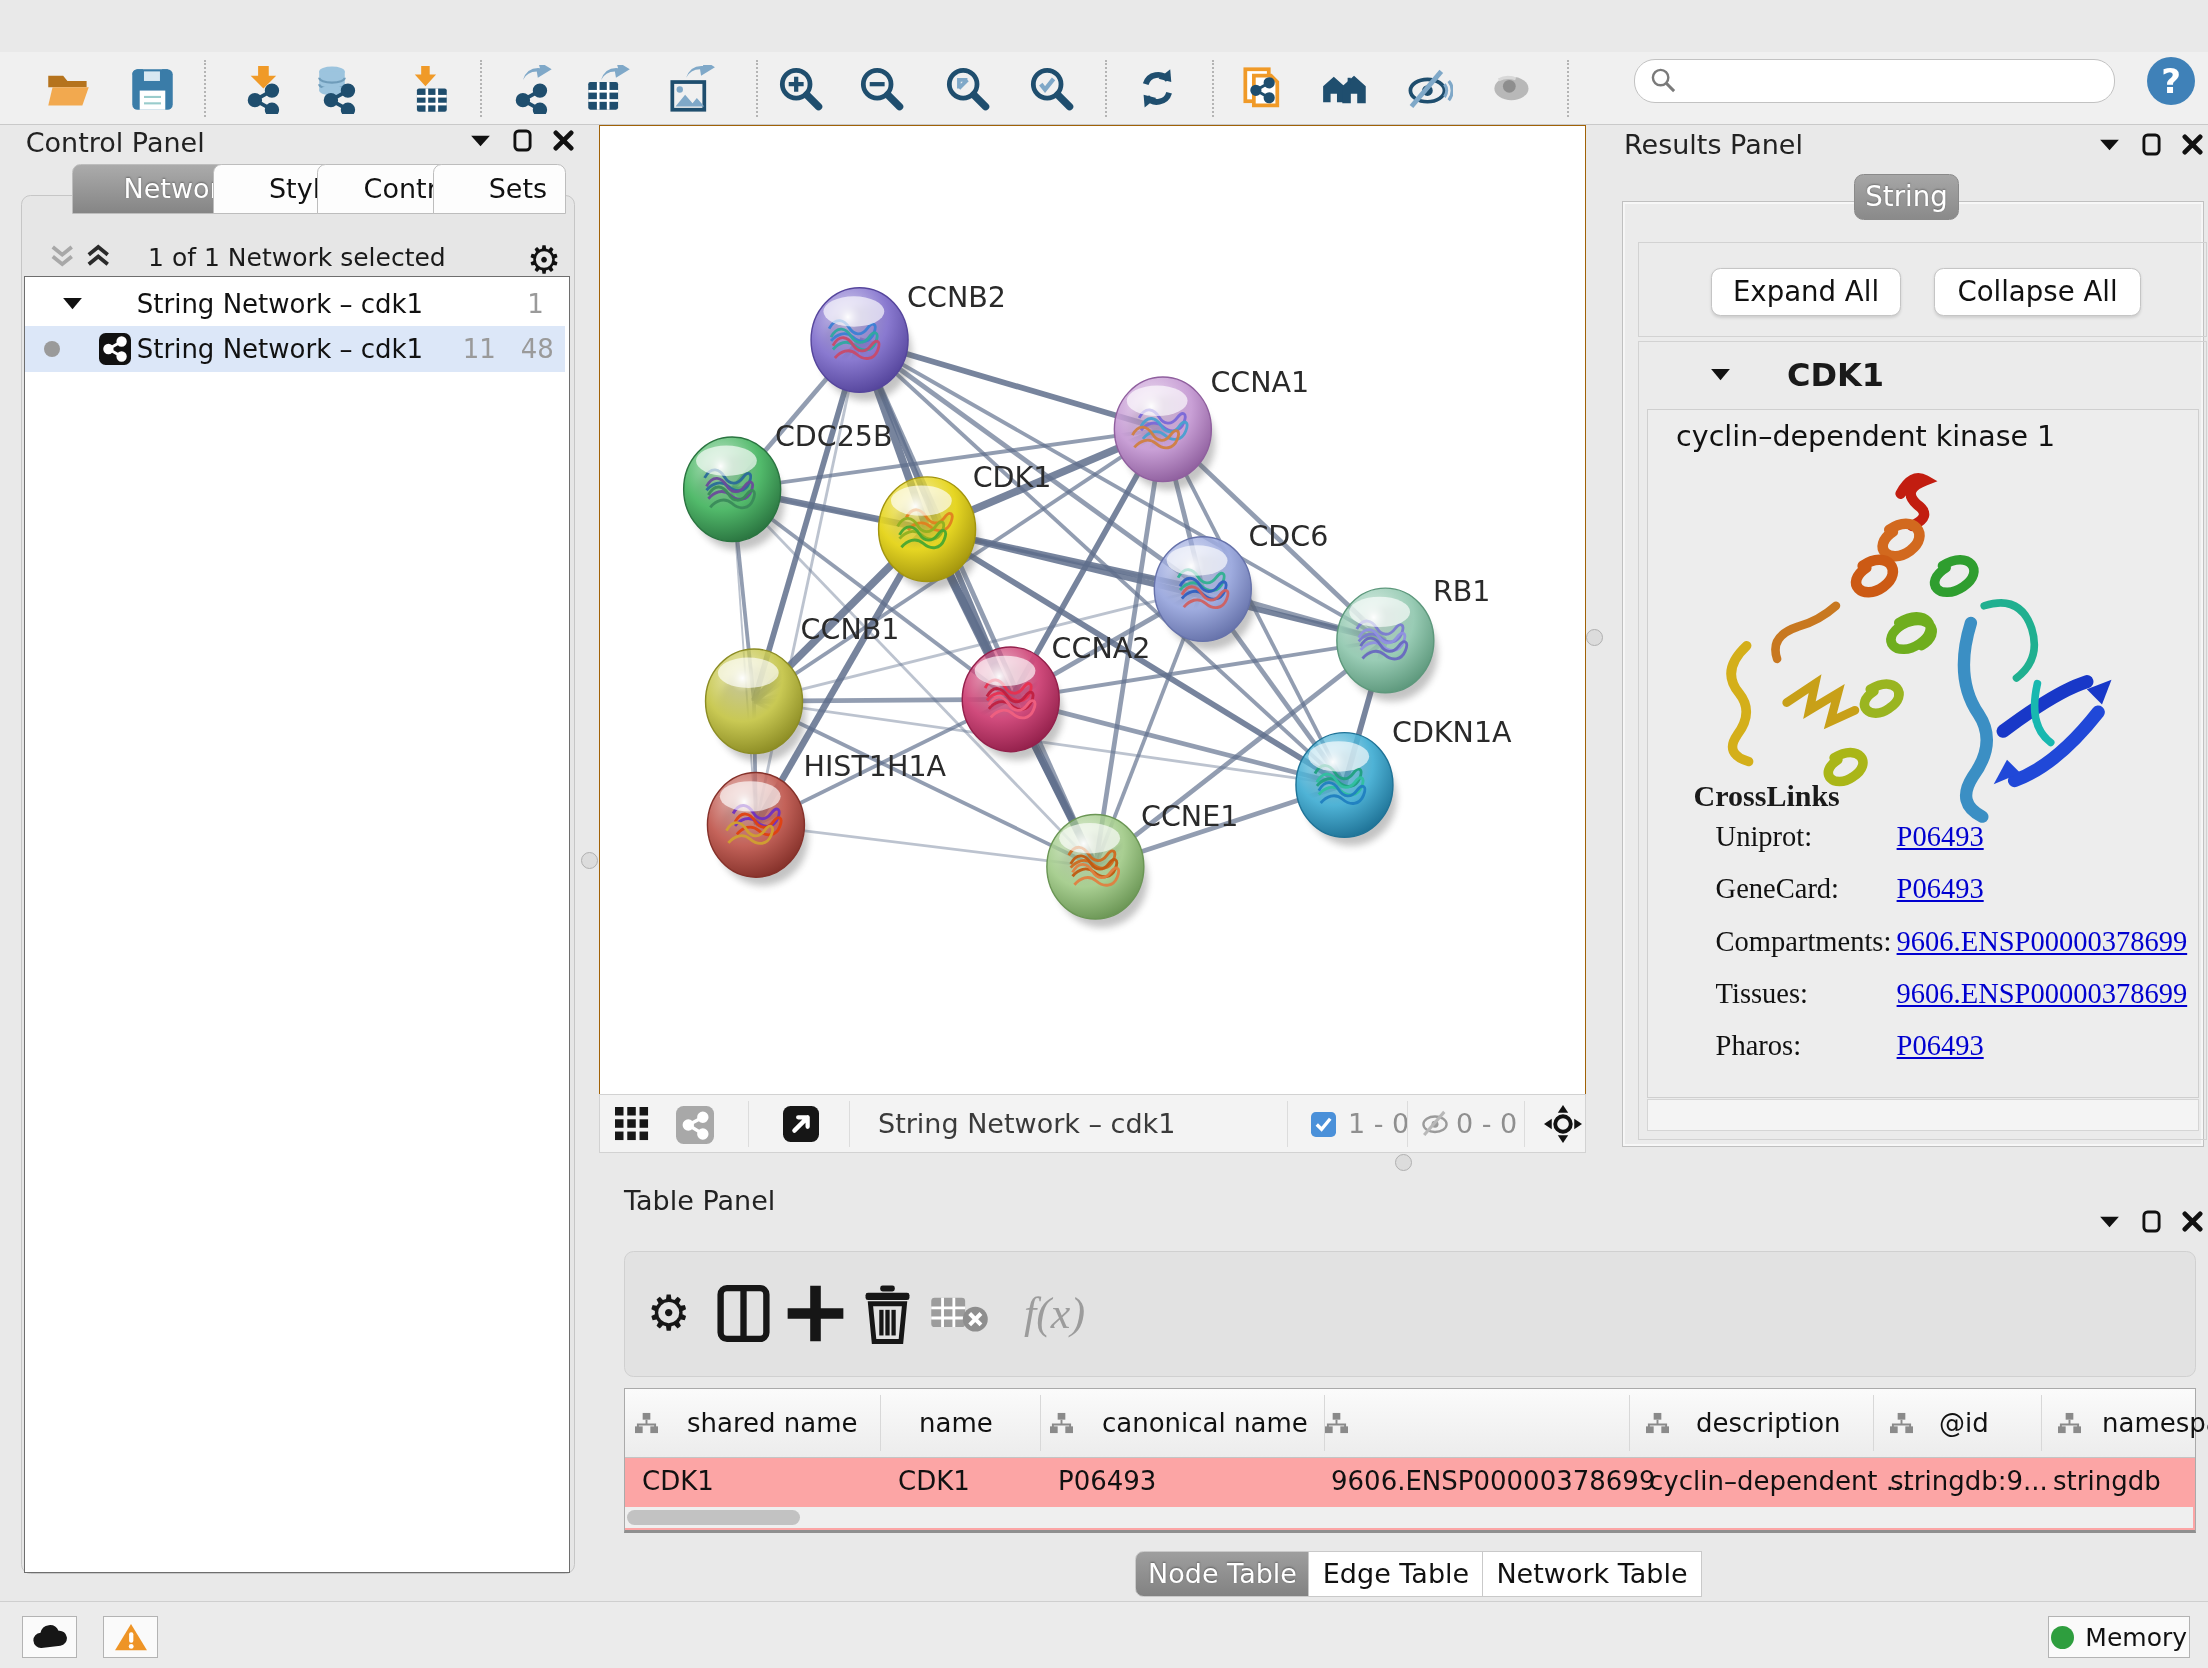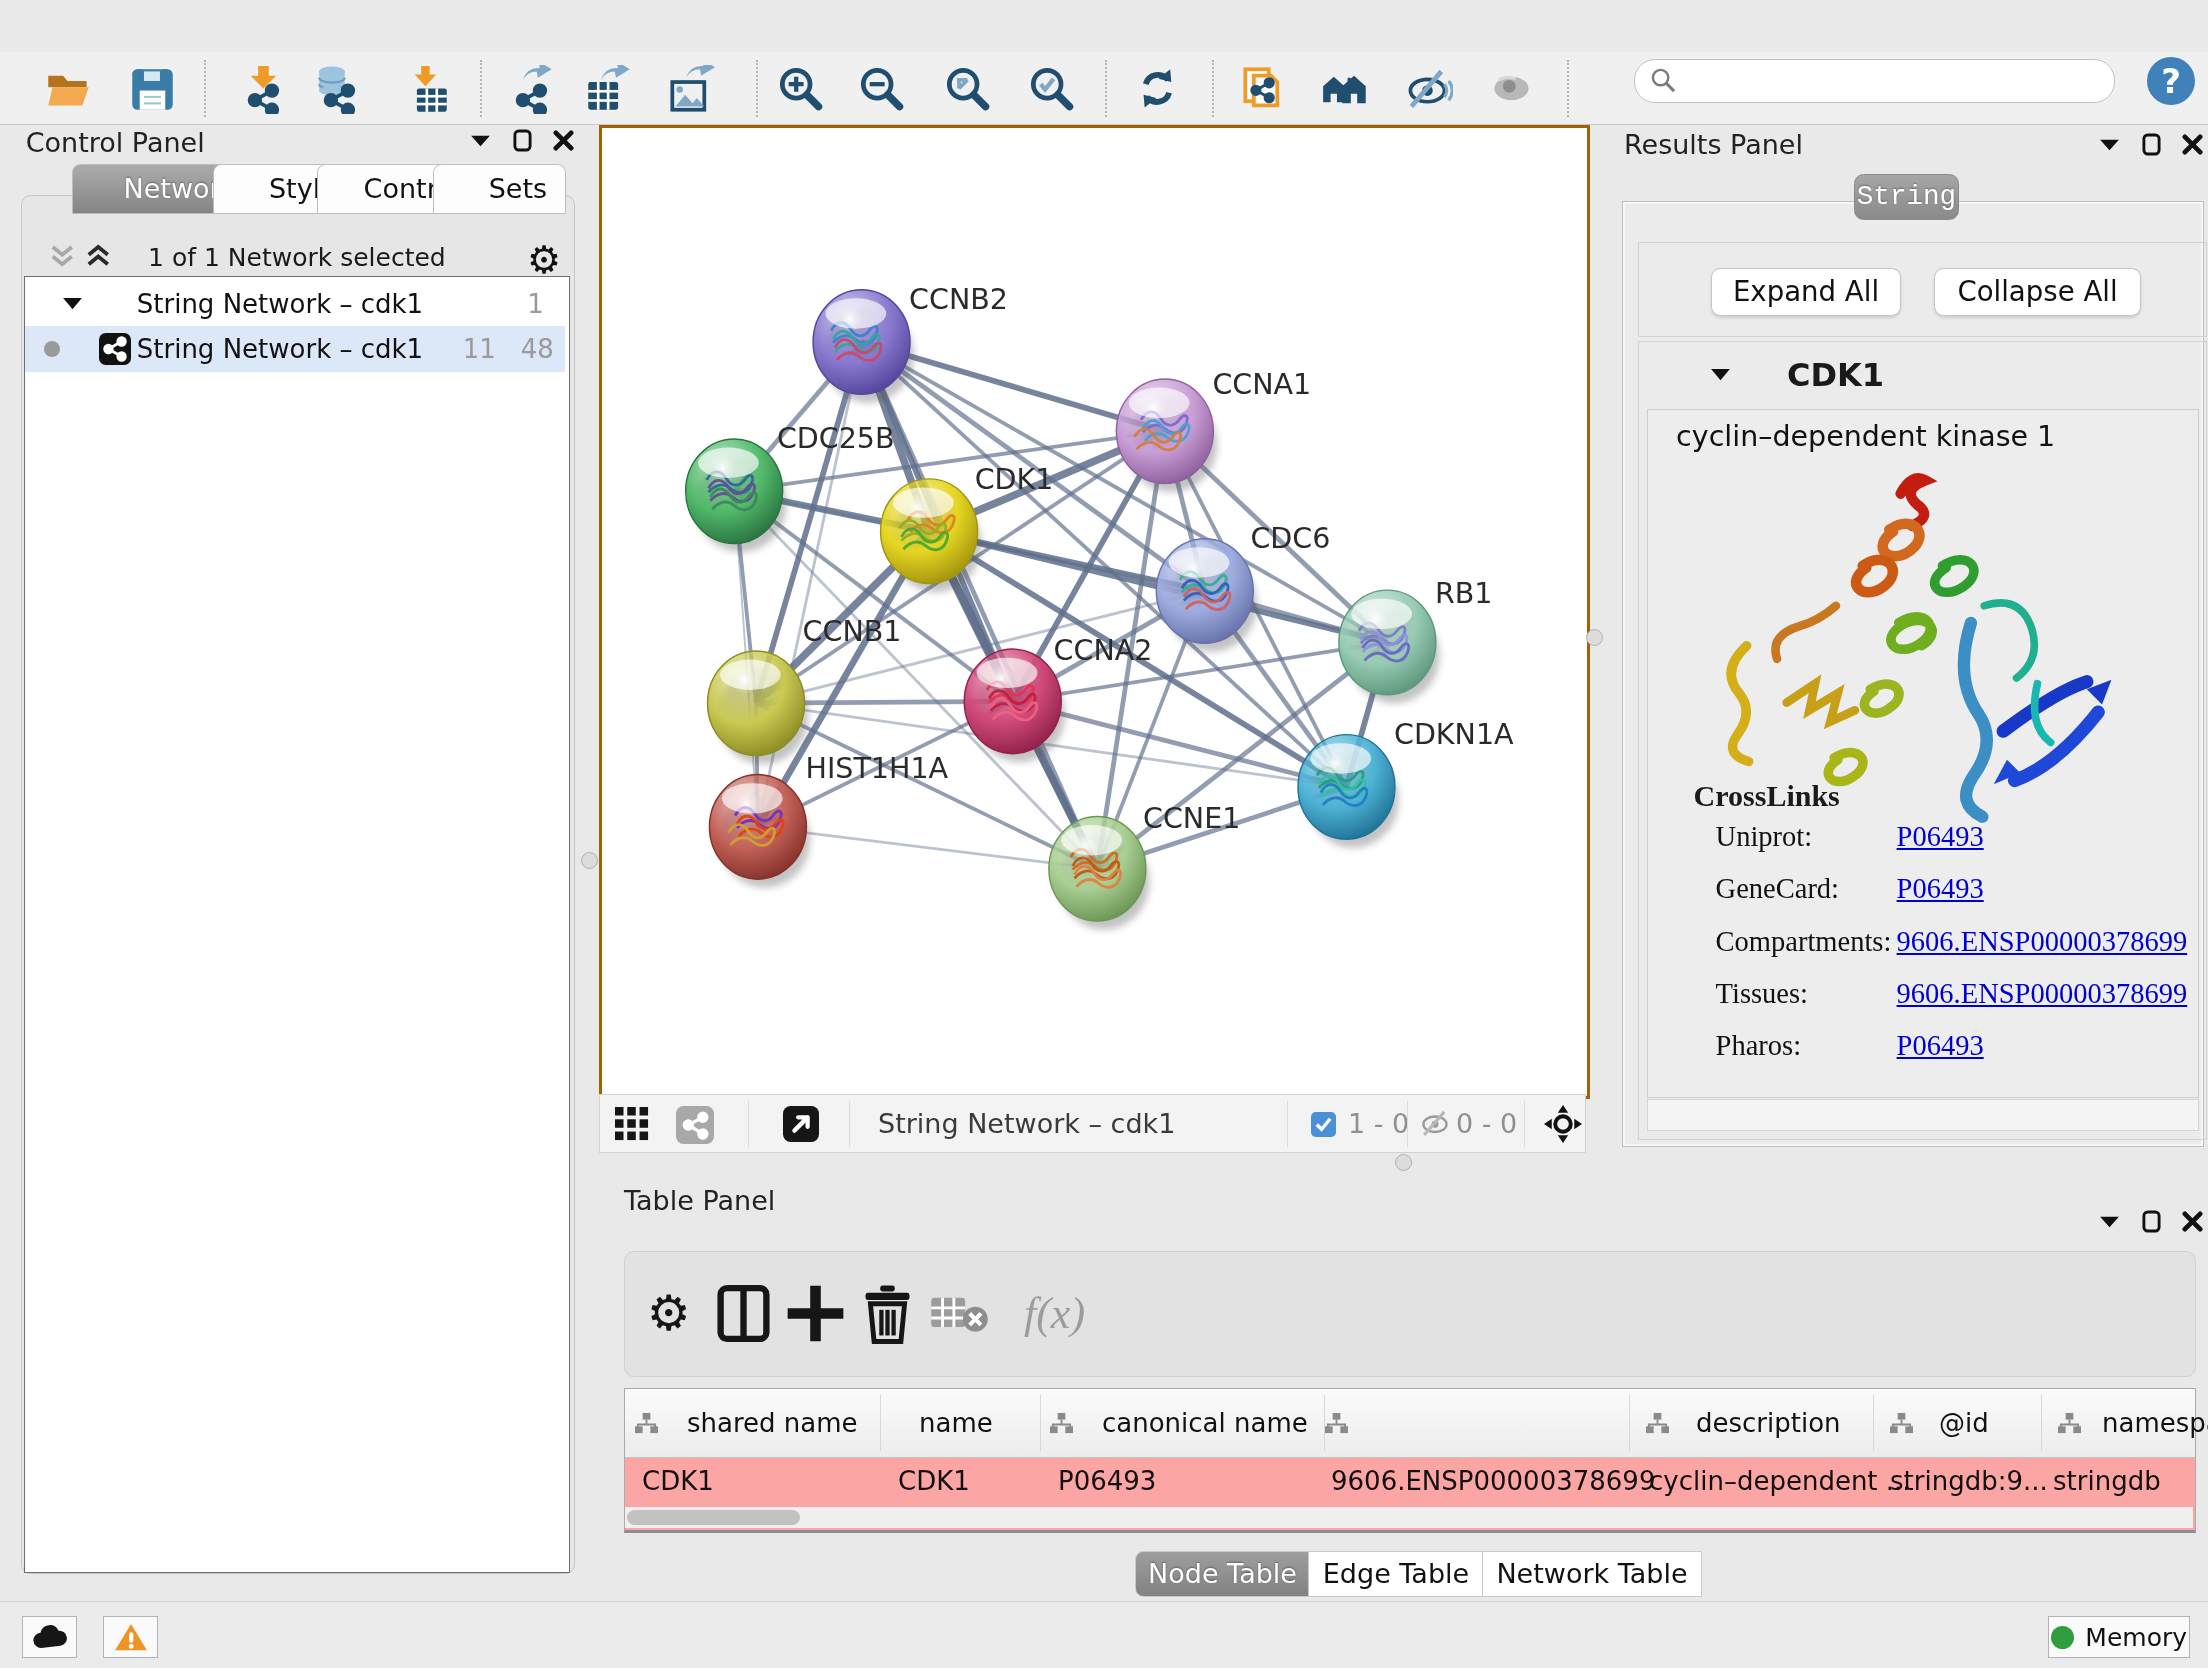--- a/index.html
+++ b/index.html
@@ -37,32 +37,32 @@
   #cp-sub{position:absolute;left:9.5px;top:107px;width:552px;height:51px;}
   #cp-status{position:absolute;left:0;top:0;width:100%;text-align:center;font-size:25px;line-height:51px;color:#1a1a1a;}
   #tree-box{position:absolute;left:12.4px;top:151px;width:544px;height:1295px;background:#fff;
             border:1.9px solid #6e6e6e;}
   .tree-row{position:absolute;left:0;width:540px;height:46px;}
   .tree-row.sel{background:#dce7f8;}
   .tree-label{position:absolute;font-size:26px;line-height:46px;color:#111;}
   .tree-num{position:absolute;font-size:26px;line-height:46px;color:#9a9a9a;text-align:right;}
   .share-badge{position:absolute;width:32px;height:32px;border-radius:6.7px;background:#111;top:6.7px;}
   
-  #canvas{left:599px;top:125px;width:985px;height:968px;background:#fff;border:3px solid #a16207;}
+  #canvas{left:599px;top:125px;width:985px;height:968px;background:#fff;border:1px solid #a16207;}
   #navbar{left:599px;top:1094px;width:985px;height:57px;background:#f3f3f3;border:1px solid #d2d2d2;}
   .nv-sep{position:absolute;top:5.7px;height:46px;width:0;border-left:1.9px solid #dcdcdc;}
   .nv-text{position:absolute;font-size:27px;line-height:57px;color:#3a3a3a;}
   .nv-count{color:#8f8f8f;}
   
   #results-panel{left:1605px;top:125px;width:597px;height:1025px;}
   #rp-outer{position:absolute;left:17px;top:76px;width:580px;height:944px;background:#ebebeb;
             border:1.9px solid #c0c0c0;box-shadow:inset 0 0 0 1.9px #f7f7f7;}
   #string-tab{position:absolute;left:249px;top:49px;width:103px;height:44px;border-radius:9.5px;
               background:linear-gradient(#a6a6a6,#8a8a8a);color:#fff;font-size:27.6px;text-align:center;
-              line-height:44px;text-shadow:0 -1px 1.9px rgba(0,0,0,.3);border:1px solid #8a8a8a;font-family:Liberation Mono, monospace;}
+              line-height:44px;text-shadow:0 -1px 1.9px rgba(0,0,0,.3);border:1px solid #8a8a8a;}
   #rp-buttons{position:absolute;left:15px;top:40px;width:567px;height:93px;border:1.9px solid #d2d2d2;}
   .rp-btn{position:absolute;top:25px;height:46px;background:#fff;border:1px solid #c5c5c5;border-radius:9.5px;
           font-size:27.6px;text-align:center;line-height:46px;color:#111;box-shadow:0 1.9px 2.9px rgba(0,0,0,.12);}
   #cdk-box{position:absolute;left:15px;top:139px;width:567px;height:797px;border:1.9px solid #d2d2d2;}
   #cdk-head{position:absolute;left:0;top:0;width:100%;height:67px;}
   #cdk-name{position:absolute;left:148px;top:0;font-size:32px;font-weight:bold;line-height:67px;}
   #cdk-inner{position:absolute;left:7.6px;top:67px;width:550px;height:687px;background:#ededed;border:1px solid #cfcfcf;}
   #cdk-desc{position:absolute;left:28.5px;top:9.5px;font-size:28.5px;color:#111;}
   .xl-head{position:absolute;left:46px;font-size:30px;font-weight:bold;font-family:"Liberation Serif",serif;}
   .xl-label{position:absolute;left:68px;font-size:28.5px;font-family:"Liberation Serif",serif;color:#111;}

